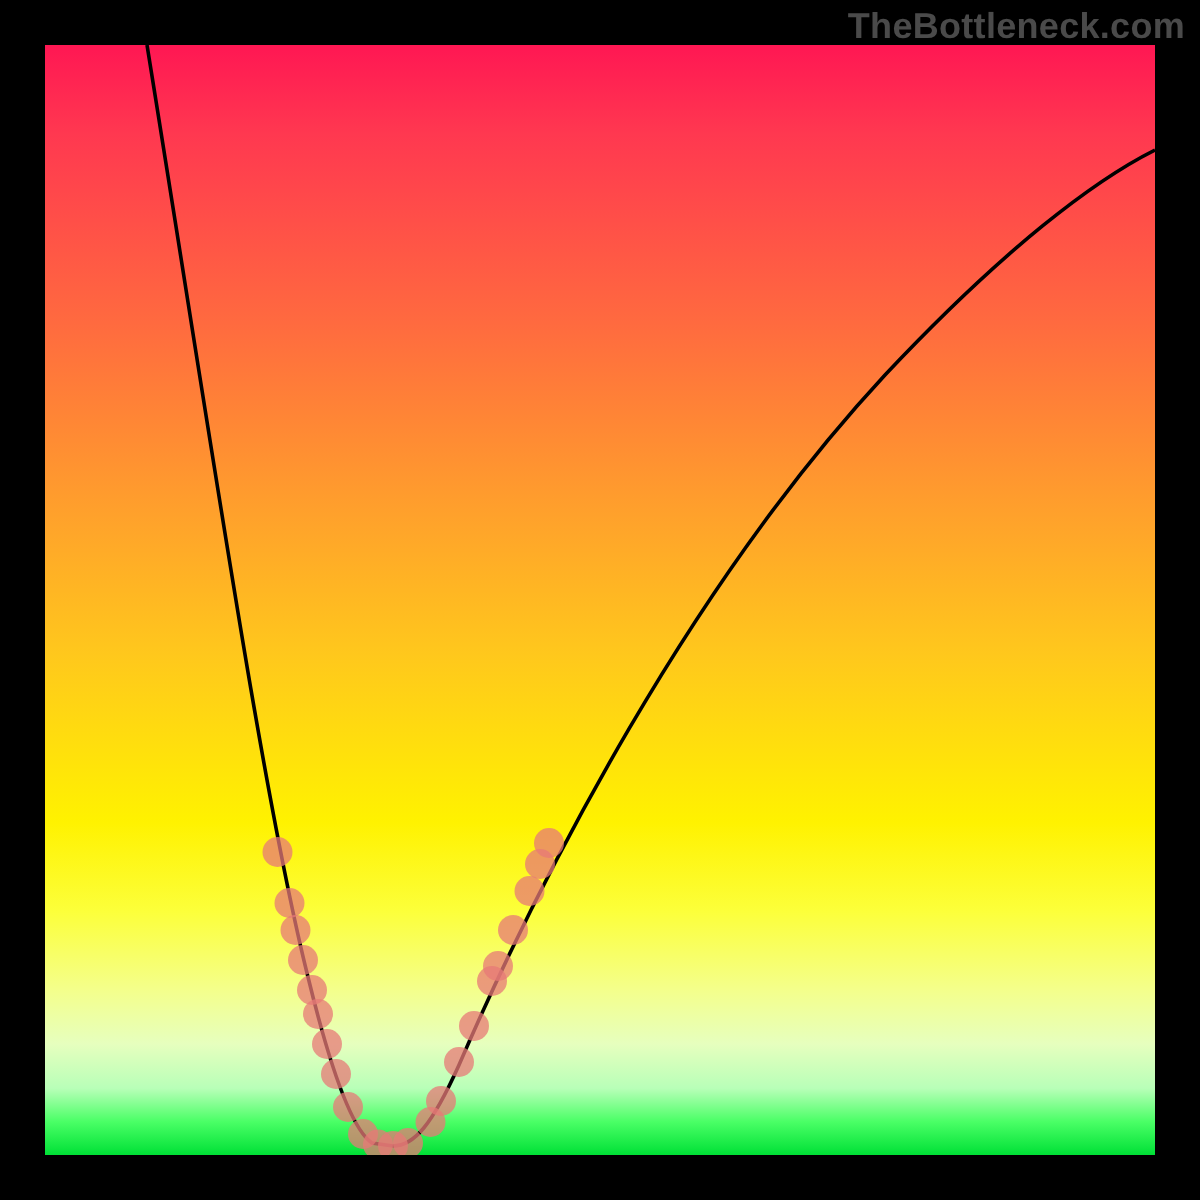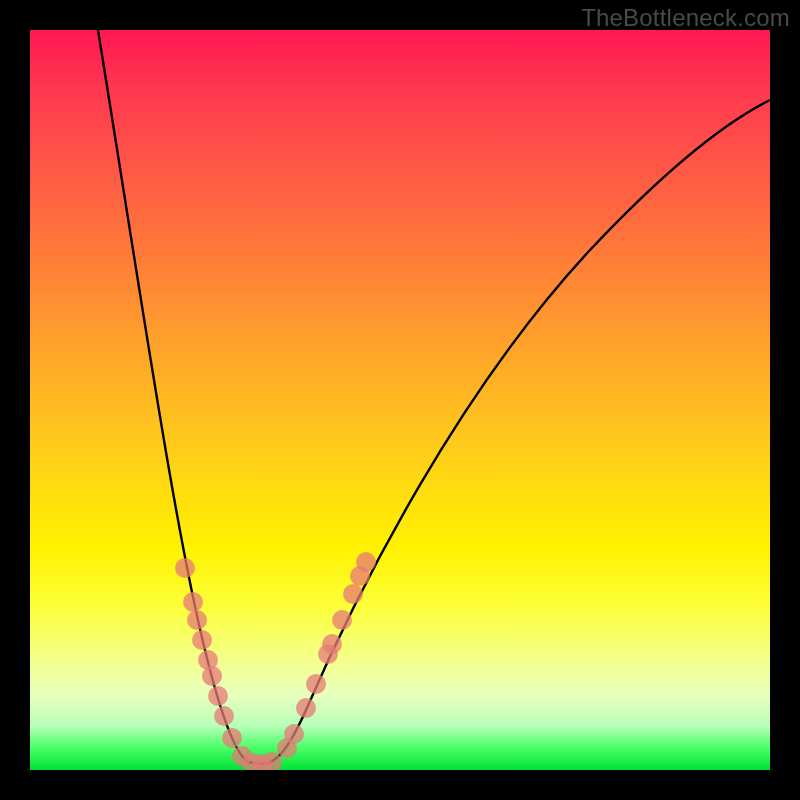--- a/index.html
+++ b/index.html
@@ -32,21 +32,21 @@
       #00e036 100%
     );
   }
   .watermark {
     position: absolute;
     top: 4px;
     right: 10px;
     color: #4a4a4a;
     font-size: 24px;
     letter-spacing: 0.2px;
-    font-weight: 400;
+    font-weight: 700;
   }
   svg.curve {
     position: absolute;
     left: 0;
     top: 0;
     width: 740px;
     height: 740px;
   }
   .dot {
     fill: #e77a77;

